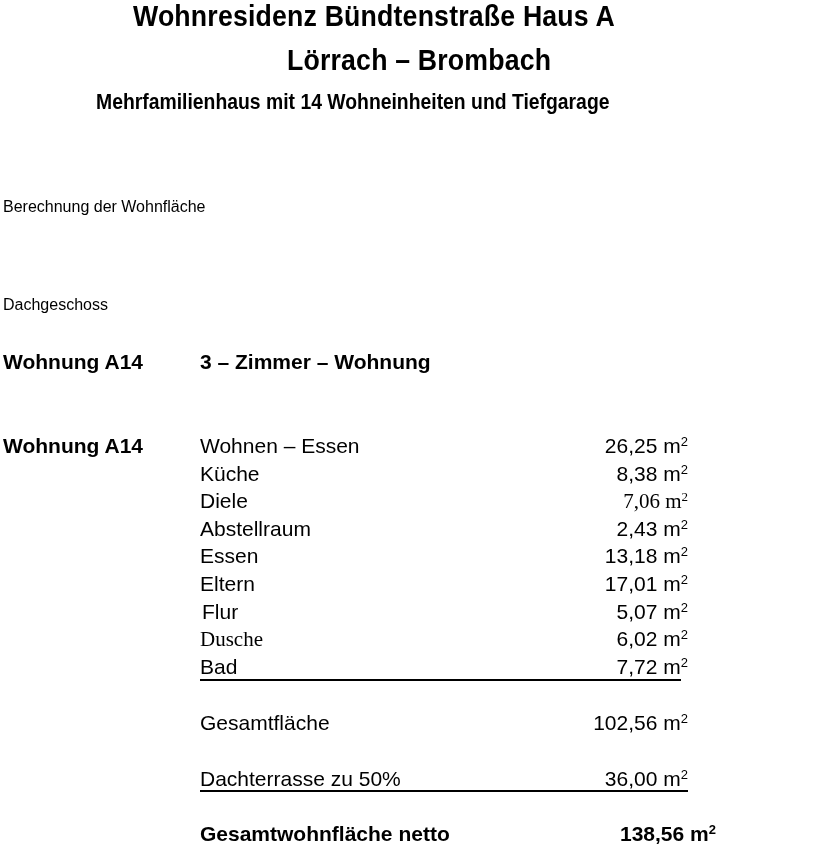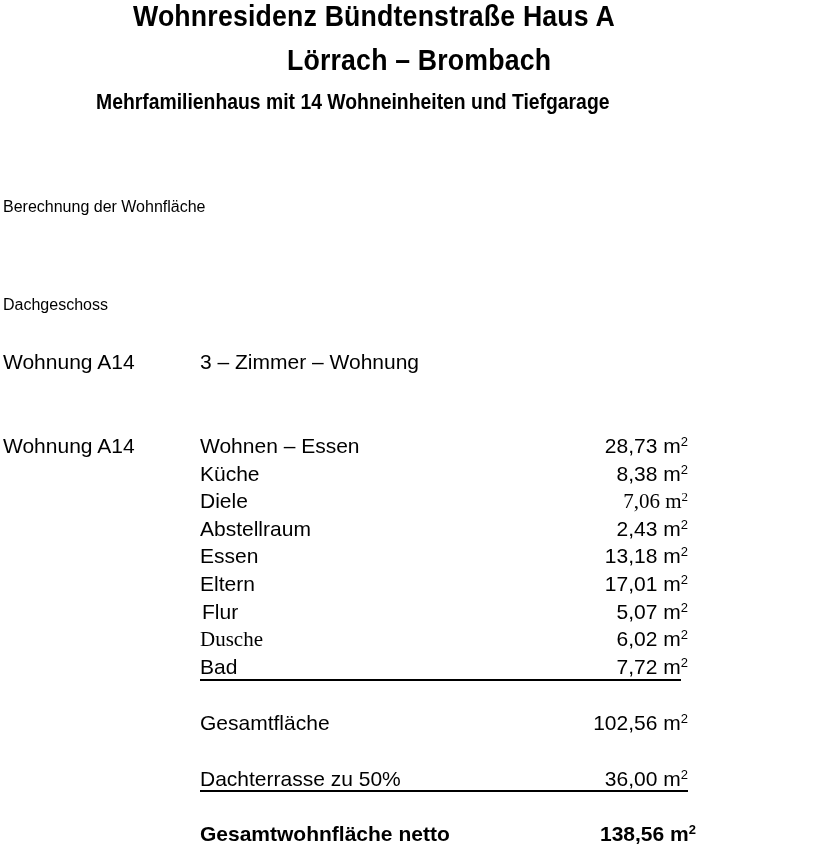--- a/index.html
+++ b/index.html
@@ -1,21 +1,21 @@
 <!DOCTYPE html>
 <html><head>
 <meta charset="utf-8">
 <style>
   html, body { margin:0; padding:0; background:#ffffff; }
   body { width:832px; height:850px; position:relative; overflow:hidden; font-family:"Liberation Sans", sans-serif; color:#000; }
   .abs { position:absolute; white-space:nowrap; }
   .t1 { font-size:29px; font-weight:bold; letter-spacing:0.2px; transform:scaleX(0.92); transform-origin:left top; }
   .t3 { font-size:22px; font-weight:bold; transform:scaleX(0.88); transform-origin:left top; }
   .h { font-size:16px; font-weight:normal; }
-  .lbl { font-size:21px; font-weight:normal; }
+  .lbl { font-size:21px; font-weight:bold; }
   .room { font-size:21px;text-align:center; }
   .val { font-size:21px; text-align:right; width:200px; }
   .val sup { font-size:13px; vertical-align:7px; }
   .line { position:absolute; height:2px; background:#000; }
   .bold { font-weight:bold; }
 </style>
 </head>
 <body>
 
 <div class="abs t1" style="left:133px; top:0px;">Wohnresidenz  Bündtenstraße Haus A</div>
@@ -25,21 +25,21 @@
 <div class="abs h" style="left:3px; top:198px;">Berechnung der Wohnfläche</div>
 <div class="abs h" style="left:3px; top:278px;margin-top:18px;">Dachgeschoss</div>
 
 <div class="abs lbl" style="left:3px; top:350px;">Wohnung A14</div>
 <div class="abs lbl" style="left:200px; top:350px;">3 – Zimmer – Wohnung</div>
 
 <div class="abs lbl" style="left:3px; top:434px;">Wohnung A14</div>
 
 <div id="rooms">
     <div class="abs room" style="left: 200px; top: 434px;">Wohnen – Essen</div>
-    <div class="abs val" style="left: 488px; top: 434px;"><span>28,73</span> <span>m</span><sup>2</sup></div>
+    <div class="abs val" style="left: 488px; top: 434px;"><span>26,25</span> <span>m</span><sup>2</sup></div>
     <div class="abs room" style="left: 200px; top: 461.6px;">Küche</div>
     <div class="abs val" style="left: 488px; top: 461.6px;"><span>8,38</span> <span>m</span><sup>2</sup></div>
     <div class="abs room" style="left: 200px; top: 489.2px;">Diele</div>
     <div class="abs val" style="left: 488px; top: 489.2px; font-family: Liberation Serif, serif;"><span>7,06</span> <span>m</span><sup>2</sup></div>
     <div class="abs room" style="left: 200px; top: 516.8px;">Abstellraum</div>
     <div class="abs val" style="left: 488px; top: 516.8px;"><span>2,43</span> <span>m</span><sup>2</sup></div>
     <div class="abs room" style="left: 200px; top: 544.4px;">Essen</div>
     <div class="abs val" style="left: 488px; top: 544.4px;"><span>13,18</span> <span>m</span><sup>2</sup></div>
     <div class="abs room" style="left: 200px; top: 572px;">Eltern</div>
     <div class="abs val" style="left: 488px; top: 572px;"><span>17,01</span> <span>m</span><sup>2</sup></div>
@@ -54,13 +54,13 @@
 <div class="line" style="left:200px; top:679px; width:481px;"></div>
 
 <div class="abs room" style="left:200px; top:711px;">Gesamtfläche</div>
 <div class="abs val" style="left:488px; top:711px;"><span>102,56</span> <span>m</span><sup>2</sup></div>
 
 <div class="abs room" style="left:200px; top:767px;">Dachterrasse zu 50%</div>
 <div class="abs val" style="left:488px; top:767px;"><span>36,00</span> <span>m</span><sup>2</sup></div>
 <div class="line" style="left:200px; top:790px; width:488px;"></div>
 
 <div class="abs room bold" style="left:200px; top:822px;">Gesamtwohnfläche netto</div>
-<div class="abs val bold" style="left:496px; top:822px;"><span>138,56</span> <span>m</span><sup>2</sup></div>
+<div class="abs val bold" style="left:516px; top:822px;"><span>138,56</span> <span>m</span><sup>2</sup></div>
 
 </body></html>

